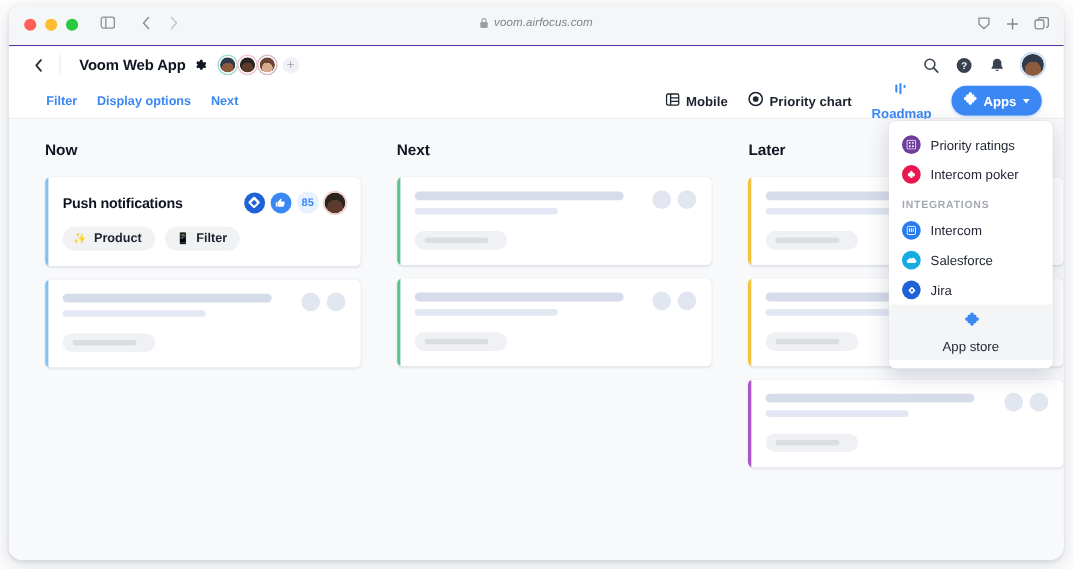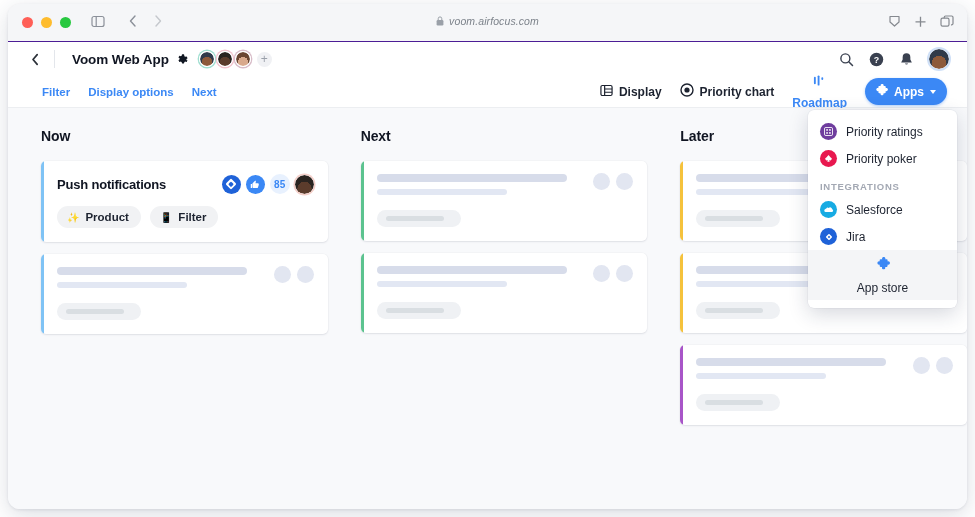--- a/index.html
+++ b/index.html
@@ -331,21 +331,21 @@
     <div class="tb-right">
       <span class="tb-item">
         <span>
           <svg width="13" height="13" viewBox="0 0 14 14">
               <rect x="1" y="1.6" width="12" height="10.8" rx="1.6" fill="none" stroke="currentColor" stroke-width="1.3"></rect>
               <line x1="5" y1="1.6" x2="5" y2="12.4" stroke="currentColor" stroke-width="1.3"></line>
               <line x1="5" y1="5.4" x2="13" y2="5.4" stroke="currentColor" stroke-width="1.1"></line>
               <line x1="5" y1="8.8" x2="13" y2="8.8" stroke="currentColor" stroke-width="1.1"></line>
             </svg>
         </span>
-        <span>Display</span>
+        <span>Mobile</span>
       </span>
       <span class="tb-item">
         <span>
           <svg width="14" height="14" viewBox="0 0 14 14">
               <circle cx="7" cy="7" r="6" fill="none" stroke="currentColor" stroke-width="1.4"></circle>
               <circle cx="7" cy="7" r="2.6" fill="currentColor"></circle>
             </svg>
         </span>
         <span>Priority chart</span>
       </span>
@@ -522,25 +522,36 @@
           </svg>
       </span>
       <span>Priority ratings</span>
     </div>
     <div class="dd-item">
       <span class="dd-ico ico-poker">
         <svg width="9" height="9" viewBox="0 0 10 10">
             <path fill="#fff" d="M5 1.2 7.4 4a1.5 1.5 0 1 1-1.6 2.3L6.3 8.6H3.7l.5-2.3A1.5 1.5 0 1 1 2.6 4z"></path>
           </svg>
       </span>
-      <span>Priority poker</span>
+      <span>Intercom poker</span>
     </div>
 
     <div class="dd-label">INTEGRATIONS</div>
 
+    <div class="dd-item">
+      <span class="dd-ico ico-intercom">
+        <svg width="9" height="9" viewBox="0 0 10 10">
+            <rect x="0.8" y="0.8" width="8.4" height="8.4" rx="1.4" fill="none" stroke="#fff" stroke-width="1"></rect>
+            <line x1="3.1" y1="2.8" x2="3.1" y2="6.4" stroke="#fff" stroke-width="1"></line>
+            <line x1="5" y1="2.6" x2="5" y2="6.6" stroke="#fff" stroke-width="1"></line>
+            <line x1="6.9" y1="2.8" x2="6.9" y2="6.4" stroke="#fff" stroke-width="1"></line>
+          </svg>
+      </span>
+      <span>Intercom</span>
+    </div>
     <div class="dd-item">
       <span class="dd-ico ico-sales">
         <svg width="11" height="8" viewBox="0 0 14 8">
             <path fill="#fff" d="M4.2 2.1a2 2 0 0 1 3.1-.5A2.4 2.4 0 0 1 11.6 3a1.9 1.9 0 0 1-.5 3.7H3.5A2 2 0 0 1 3 2.8a2 2 0 0 1 1.2-.7z"></path>
           </svg>
       </span>
       <span>Salesforce</span>
     </div>
     <div class="dd-item">
       <span class="dd-ico ico-jira">

